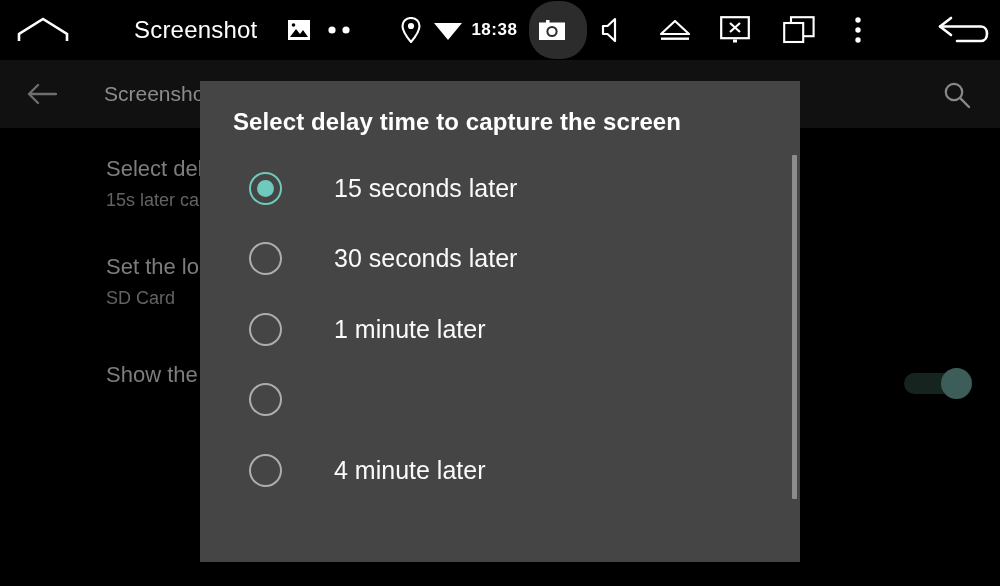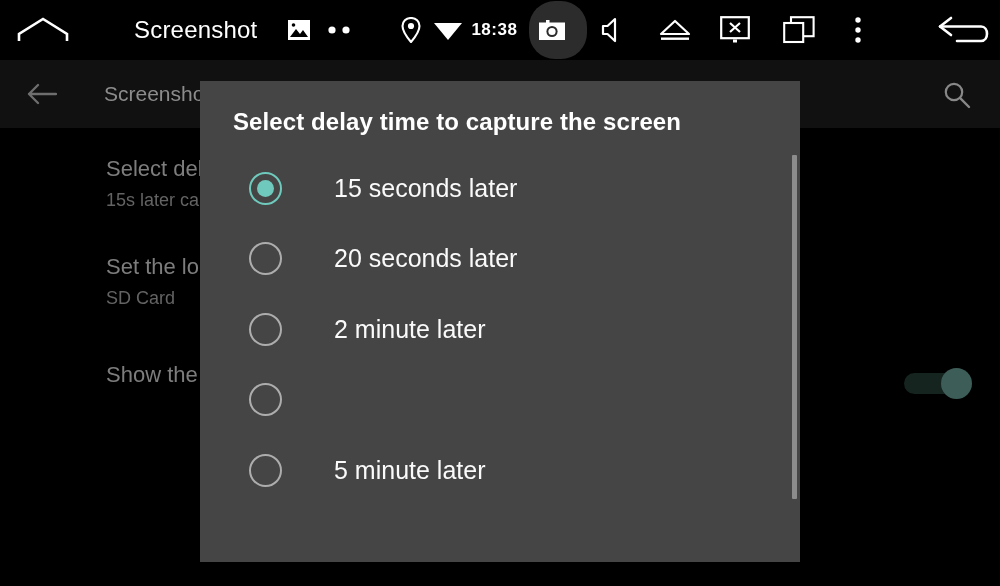--- a/index.html
+++ b/index.html
@@ -321,45 +321,45 @@
           <div class="radio-dot"></div>
         </div>
         <div class="option-label">15 seconds later</div>
       </div>
 
       <div class="option-row">
         <div class="radio">
           <div class="radio-ring"></div>
 
         </div>
-        <div class="option-label">20 seconds later</div>
+        <div class="option-label">30 seconds later</div>
       </div>
 
       <div class="option-row">
         <div class="radio">
           <div class="radio-ring"></div>
 
         </div>
-        <div class="option-label">2 minute later</div>
+        <div class="option-label">1 minute later</div>
       </div>
 
 
       <div class="option-row">
         <div class="radio">
           <div class="radio-ring"></div>
 
         </div>
       </div>
 
       <div class="option-row">
         <div class="radio">
           <div class="radio-ring"></div>
 
         </div>
-        <div class="option-label">5 minute later</div>
+        <div class="option-label">4 minute later</div>
       </div>
 
     </div>
 
     <div id="scrollbar-track">
       <div id="scrollbar-thumb"></div>
     </div>
   </div>
 
 </div>

